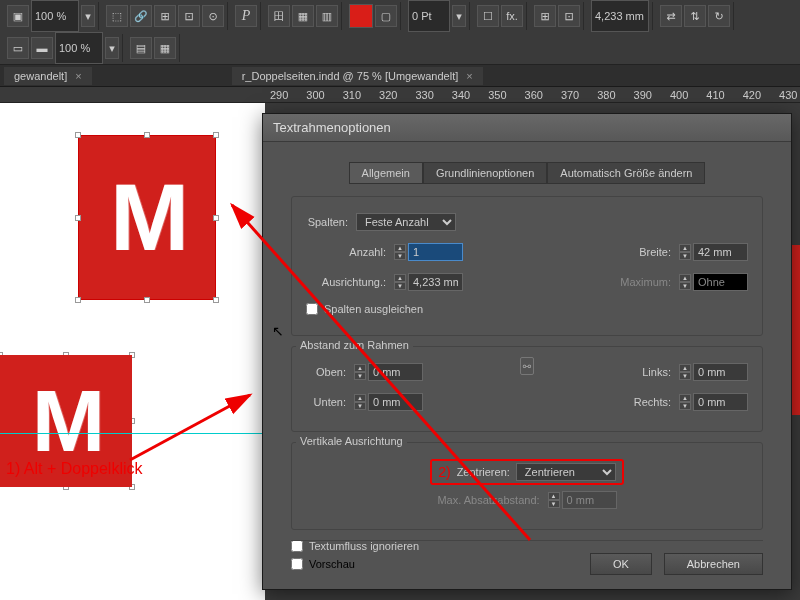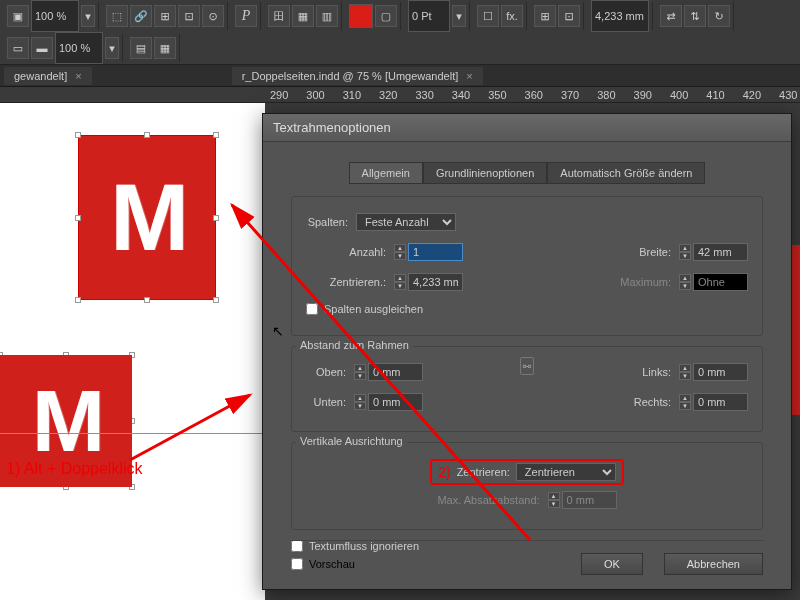--- a/index.html
+++ b/index.html
@@ -210,21 +210,21 @@
             <div class="spinner">
                 <span>▲</span>
                 <span>▼</span>
               </div>
             <input class="dlg-input" value="42 mm" style="">
           </div>
         </div>
       </div>
       <div class="row-split">
         <div class="row">
-          <span class="lbl">Zentrieren.:</span>
+          <span class="lbl">Ausrichtung.:</span>
           <div class="fld">
             <div class="spinner">
                 <span>▲</span>
                 <span>▼</span>
               </div>
             <input class="dlg-input" value="4,233 mm" style="">
           </div>
         </div>
         <div class="row">
           <span class="lbl lbl-dim">Maximum:</span>
@@ -318,18 +318,18 @@
       <input type="checkbox" style="">
       <span>Textumfluss ignorieren</span>
     </label>
   </div>
 
   <div class="dlg-footer">
     <label class="chk" style="margin:0">
       <input type="checkbox" style="">
       <span>Vorschau</span>
     </label>
-    <div style="display:flex;gap:21px">
+    <div style="display:flex;gap:12px">
       <button class="btn">OK</button>
       <button class="btn">Abbrechen</button>
     </div>
   </div>
 </div>
 
 </body></html>

